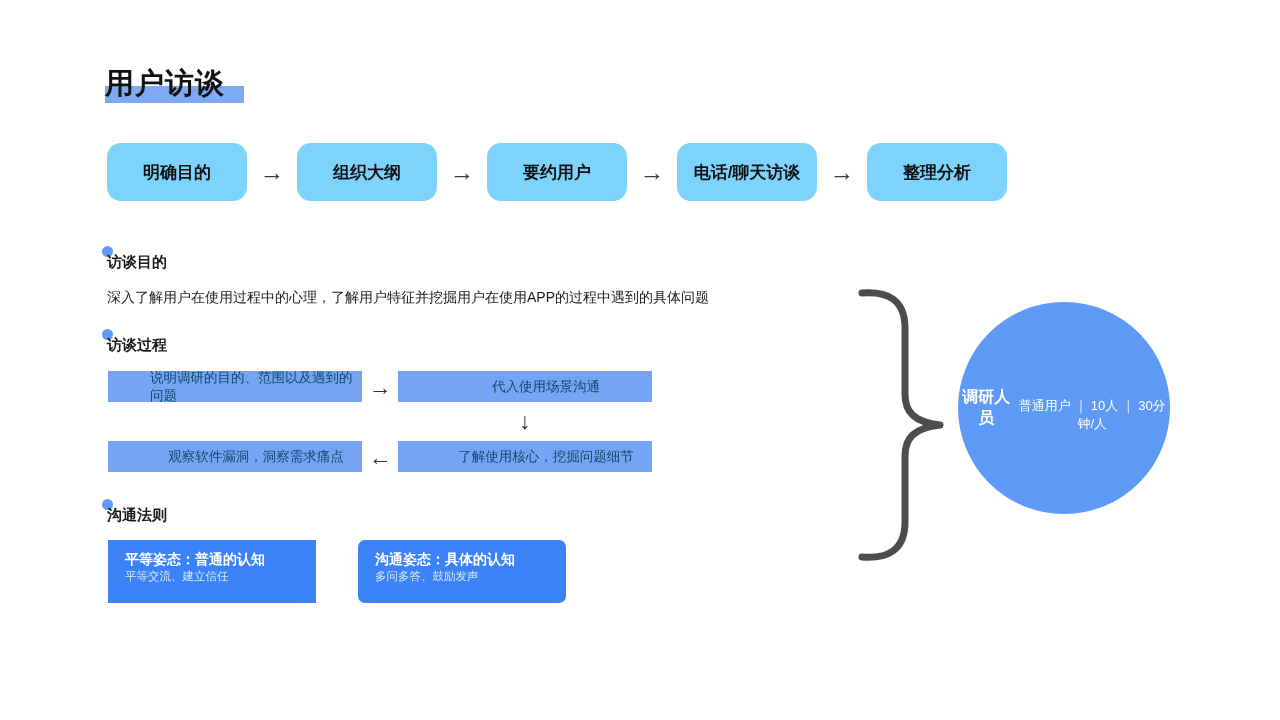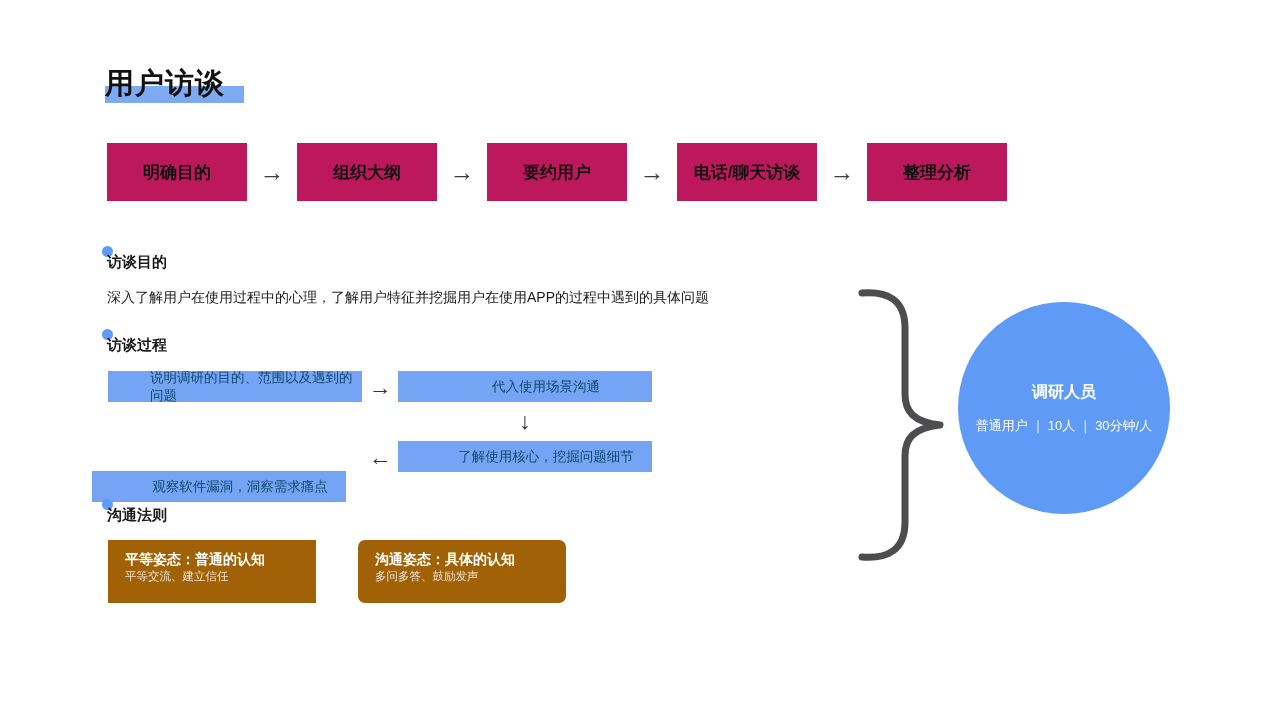--- a/index.html
+++ b/index.html
@@ -28,24 +28,25 @@
     letter-spacing: 1px; line-height: 38px;
   }
 
   
   .flow {
     position: absolute; left: 107px; top: 143px;
     display: flex; align-items: center;
   }
   .flow-box {
     width: 140px; height: 58px;
-    background: #be185d;
+    background: #7dd3fc;
     display: flex; align-items: center; justify-content: center;
     font-size: 17px; font-weight: 700; color: #111111;
     flex: 0 0 auto;
+    border-radius: 14px;
   }
   .flow-arrow {
     width: 50px; text-align: center;
     font-size: 25px; color: #3c3c3c; font-weight: 400;
     flex: 0 0 auto; line-height: 1;
   }
 
   
   .section-heading {
     position: absolute;
@@ -75,34 +76,34 @@
   .proc-arrow {
     position: absolute;
     font-size: 23px; color: #333333; line-height: 1;
     text-align: center;
   }
 
   
   .rule-card {
     position: absolute; top: 540px;
     width: 208px; height: 63px;
-    background: #a16207;
+    background: #3b82f6;
     padding: 11px 17px;
   }
   .rule-title { font-size: 14px; font-weight: 700; color: #ffffff; }
   .rule-sub { margin-top: 0; font-size: 11.5px; color: rgba(255,255,255,0.82); }
 
   
   .brace-svg { position: absolute; left: 848px; top: 284px; }
 
   .researcher-circle {
     position: absolute; left: 958px; top: 302px;
     width: 212px; height: 212px; border-radius: 50%;
     background: #5f9af7;
-    display: flex; flex-direction: column;
+    display: flex; flex-direction: row;
     align-items: center; justify-content: center;
     text-align: center;
   }
   .researcher-title { font-size: 16px; font-weight: 700; color: #ffffff; }
   .researcher-detail { margin-top: 14px; font-size: 13px; color: #ffffff; }
 </style>
 </head>
 <body>
 
 <div class="slide">
@@ -134,21 +135,21 @@
     <span class="dot"></span>
     <span class="heading-text">访谈过程</span>
   </div>
 
   <div class="proc-box" style="left:108px; top:371px;">说明调研的目的、范围以及遇到的问题</div>
   <span class="proc-arrow" style="left:366px; top:376px; width:28px;">→</span>
   <div class="proc-box" style="left:398px; top:371px;">代入使用场景沟通</div>
 
   <span class="proc-arrow" style="left:511px; top:410px; width:28px;">↓</span>
 
-  <div class="proc-box" style="left:92px; top:441px;margin-top:30px;">观察软件漏洞，洞察需求痛点</div>
+  <div class="proc-box" style="left:108px; top:441px;">观察软件漏洞，洞察需求痛点</div>
   <span class="proc-arrow" style="left:366px; top:446px; width:28px;">←</span>
   <div class="proc-box" style="left:398px; top:441px;">了解使用核心，挖掘问题细节</div>
 
   <div class="section-heading" style="left:107px; top:506px;">
     <span class="dot"></span>
     <span class="heading-text">沟通法则</span>
   </div>
 
   <div class="rule-card" style="left:108px;">
     <div class="rule-title">平等姿态：普通的认知</div>

